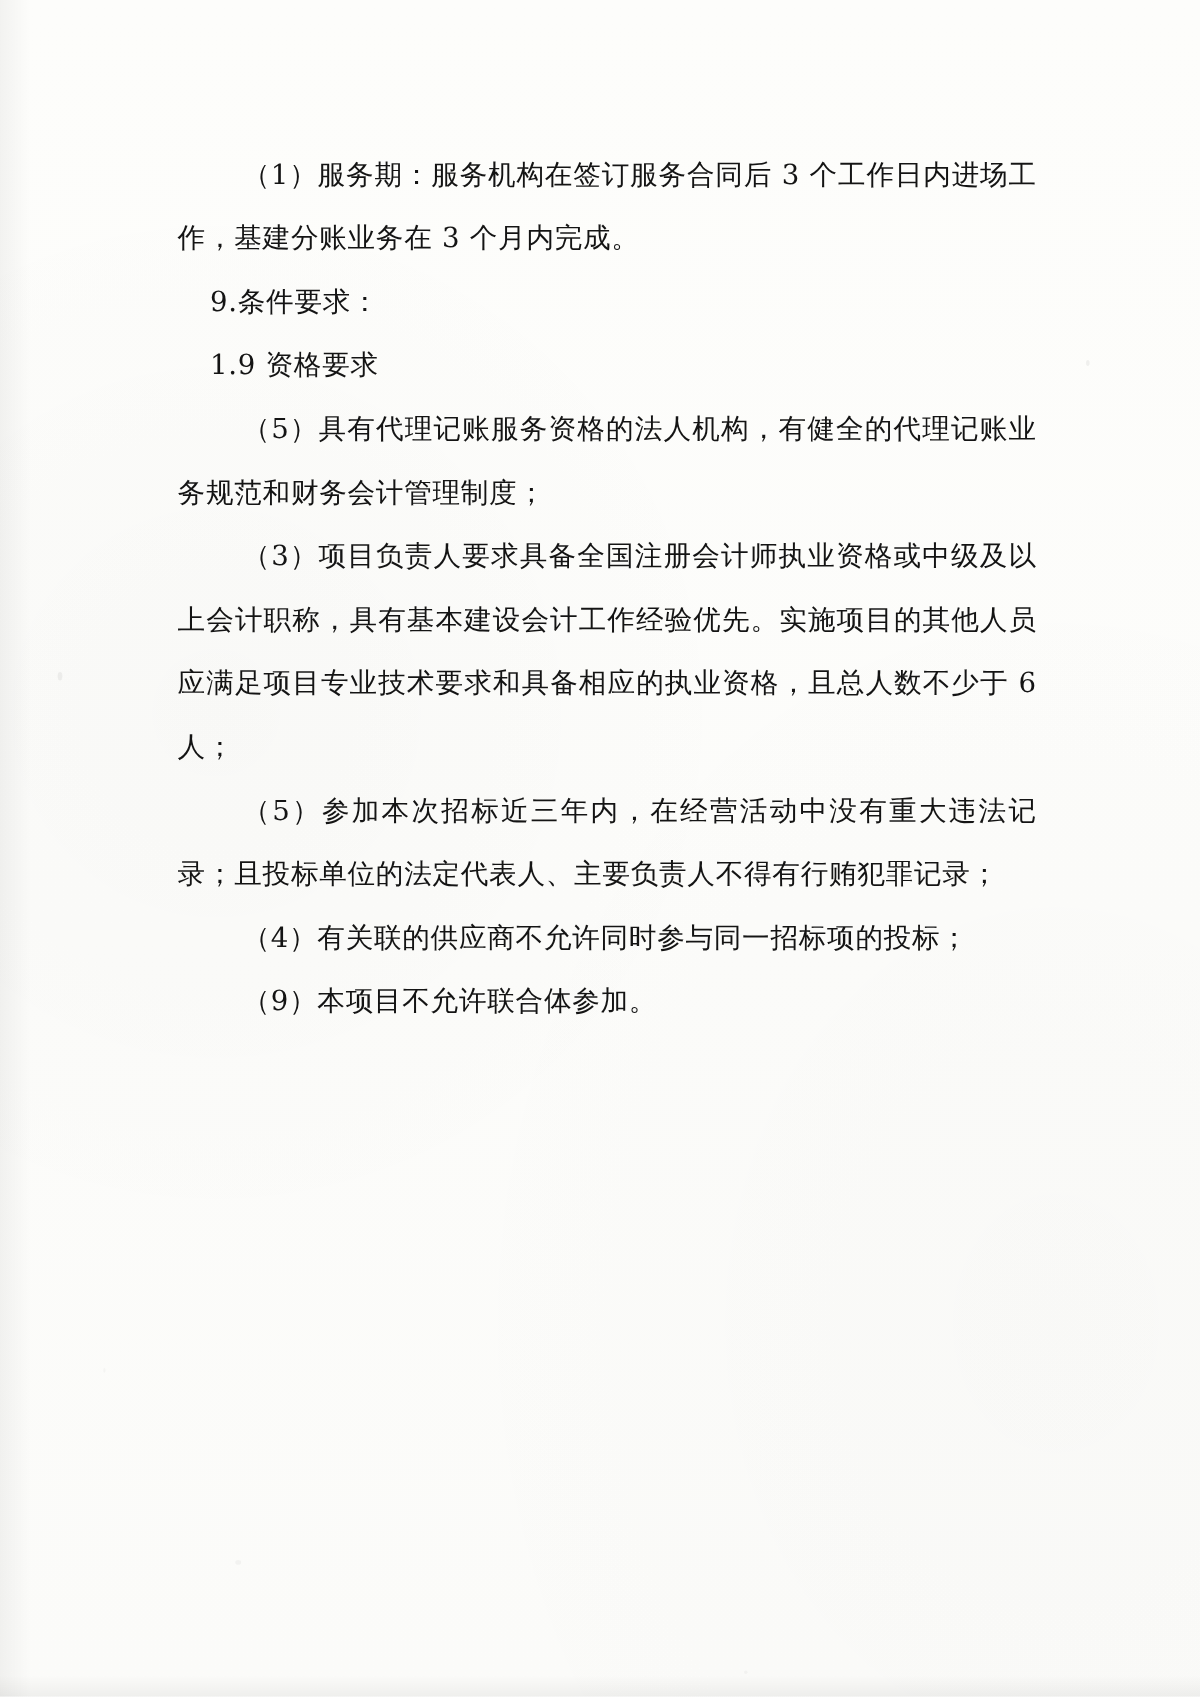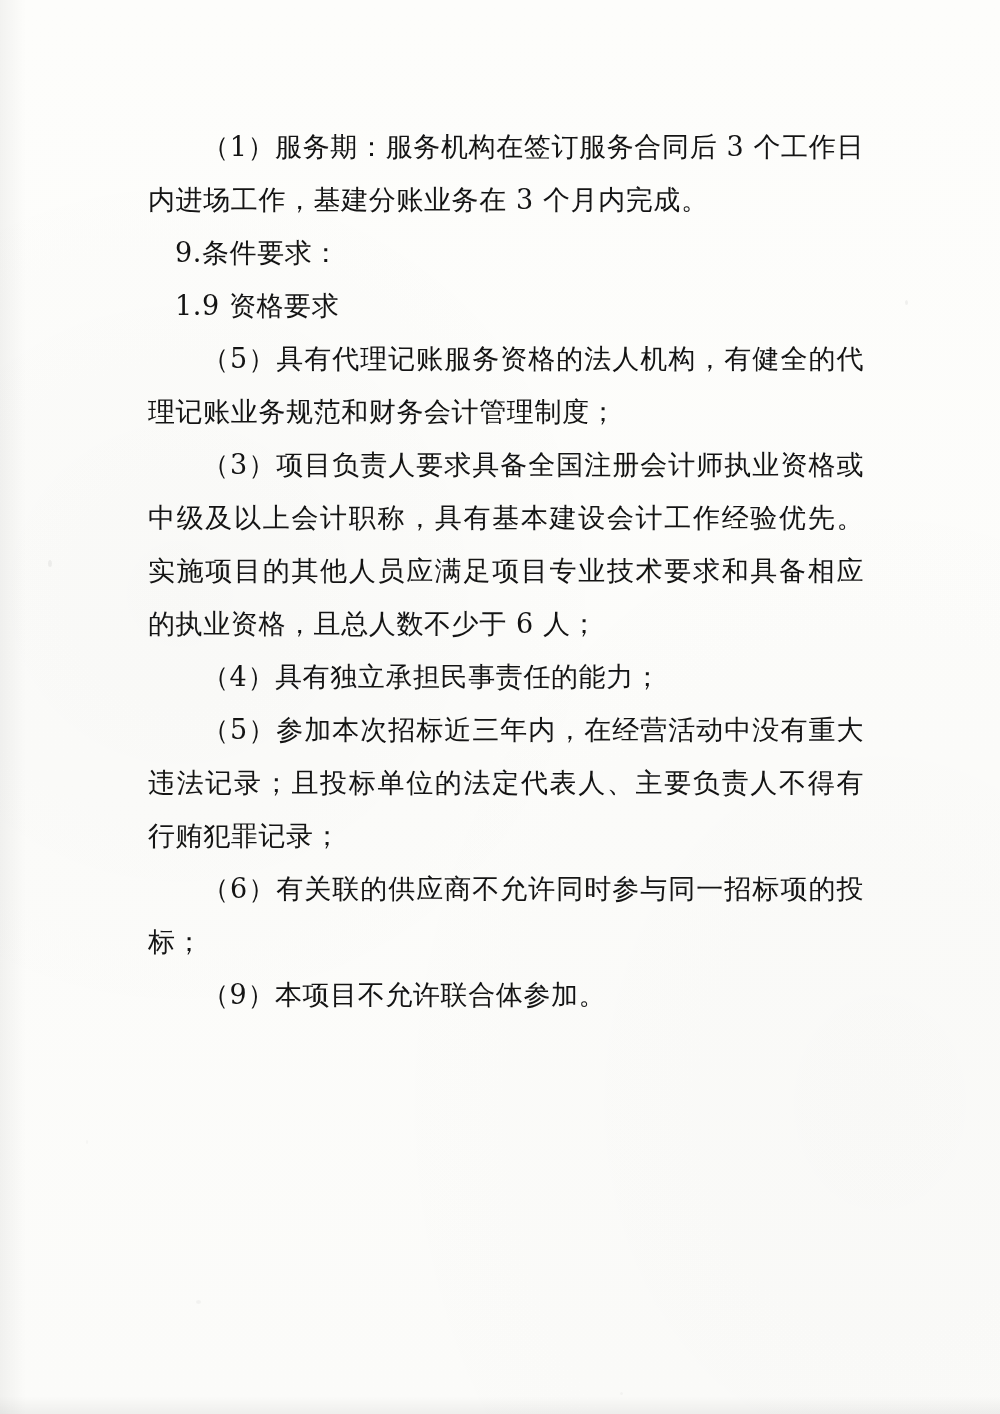--- a/index.html
+++ b/index.html
@@ -25,21 +25,21 @@
       linear-gradient(180deg, #fdfdfb 0%, #fcfcfa 55%, #fbfbf9 100%);
     box-sizing: border-box;
   }
   .content {
     position: absolute;
     left: 148px;
     top: 120px;
     width: 716px;
   }
   .para {
-    font-size: 27px;
+    font-size: 23px;
     line-height: 53px;
     letter-spacing: 0.6px;
     text-align: justify;
     text-justify: inter-ideograph;
     margin: 0 0 0 0;
     color: #141414;
     text-indent: 0;
     white-space: pre-wrap;
   }
   .indent-2 {
@@ -84,18 +84,17 @@
   <div class="speck s3"></div>
   <div class="speck s4"></div>
   <div class="speck s5"></div>
 
   <div class="content">
     <p class="para indent-2">（1）服务期：服务机构在签订服务合同后 3 个工作日内进场工作，基建分账业务在 3 个月内完成。</p>
     <p class="para indent-1">9.条件要求：</p>
     <p class="para indent-1">1.9 资格要求</p>
     <p class="para indent-2">（5）具有代理记账服务资格的法人机构，有健全的代理记账业务规范和财务会计管理制度；</p>
     <p class="para indent-2">（3）项目负责人要求具备全国注册会计师执业资格或中级及以上会计职称，具有基本建设会计工作经验优先。实施项目的其他人员应满足项目专业技术要求和具备相应的执业资格，且总人数不少于 6 人；</p>
-    <p class="para indent-2">（4）具有独立承担民事责任的能力；</p>
     <p class="para indent-2">（5）参加本次招标近三年内，在经营活动中没有重大违法记录；且投标单位的法定代表人、主要负责人不得有行贿犯罪记录；</p>
-    <p class="para indent-2">（6）有关联的供应商不允许同时参与同一招标项的投标；</p>
+    <p class="para indent-2">（4）有关联的供应商不允许同时参与同一招标项的投标；</p>
     <p class="para indent-2">（9）本项目不允许联合体参加。</p>
   </div>
 </div>
 
 </body></html>

